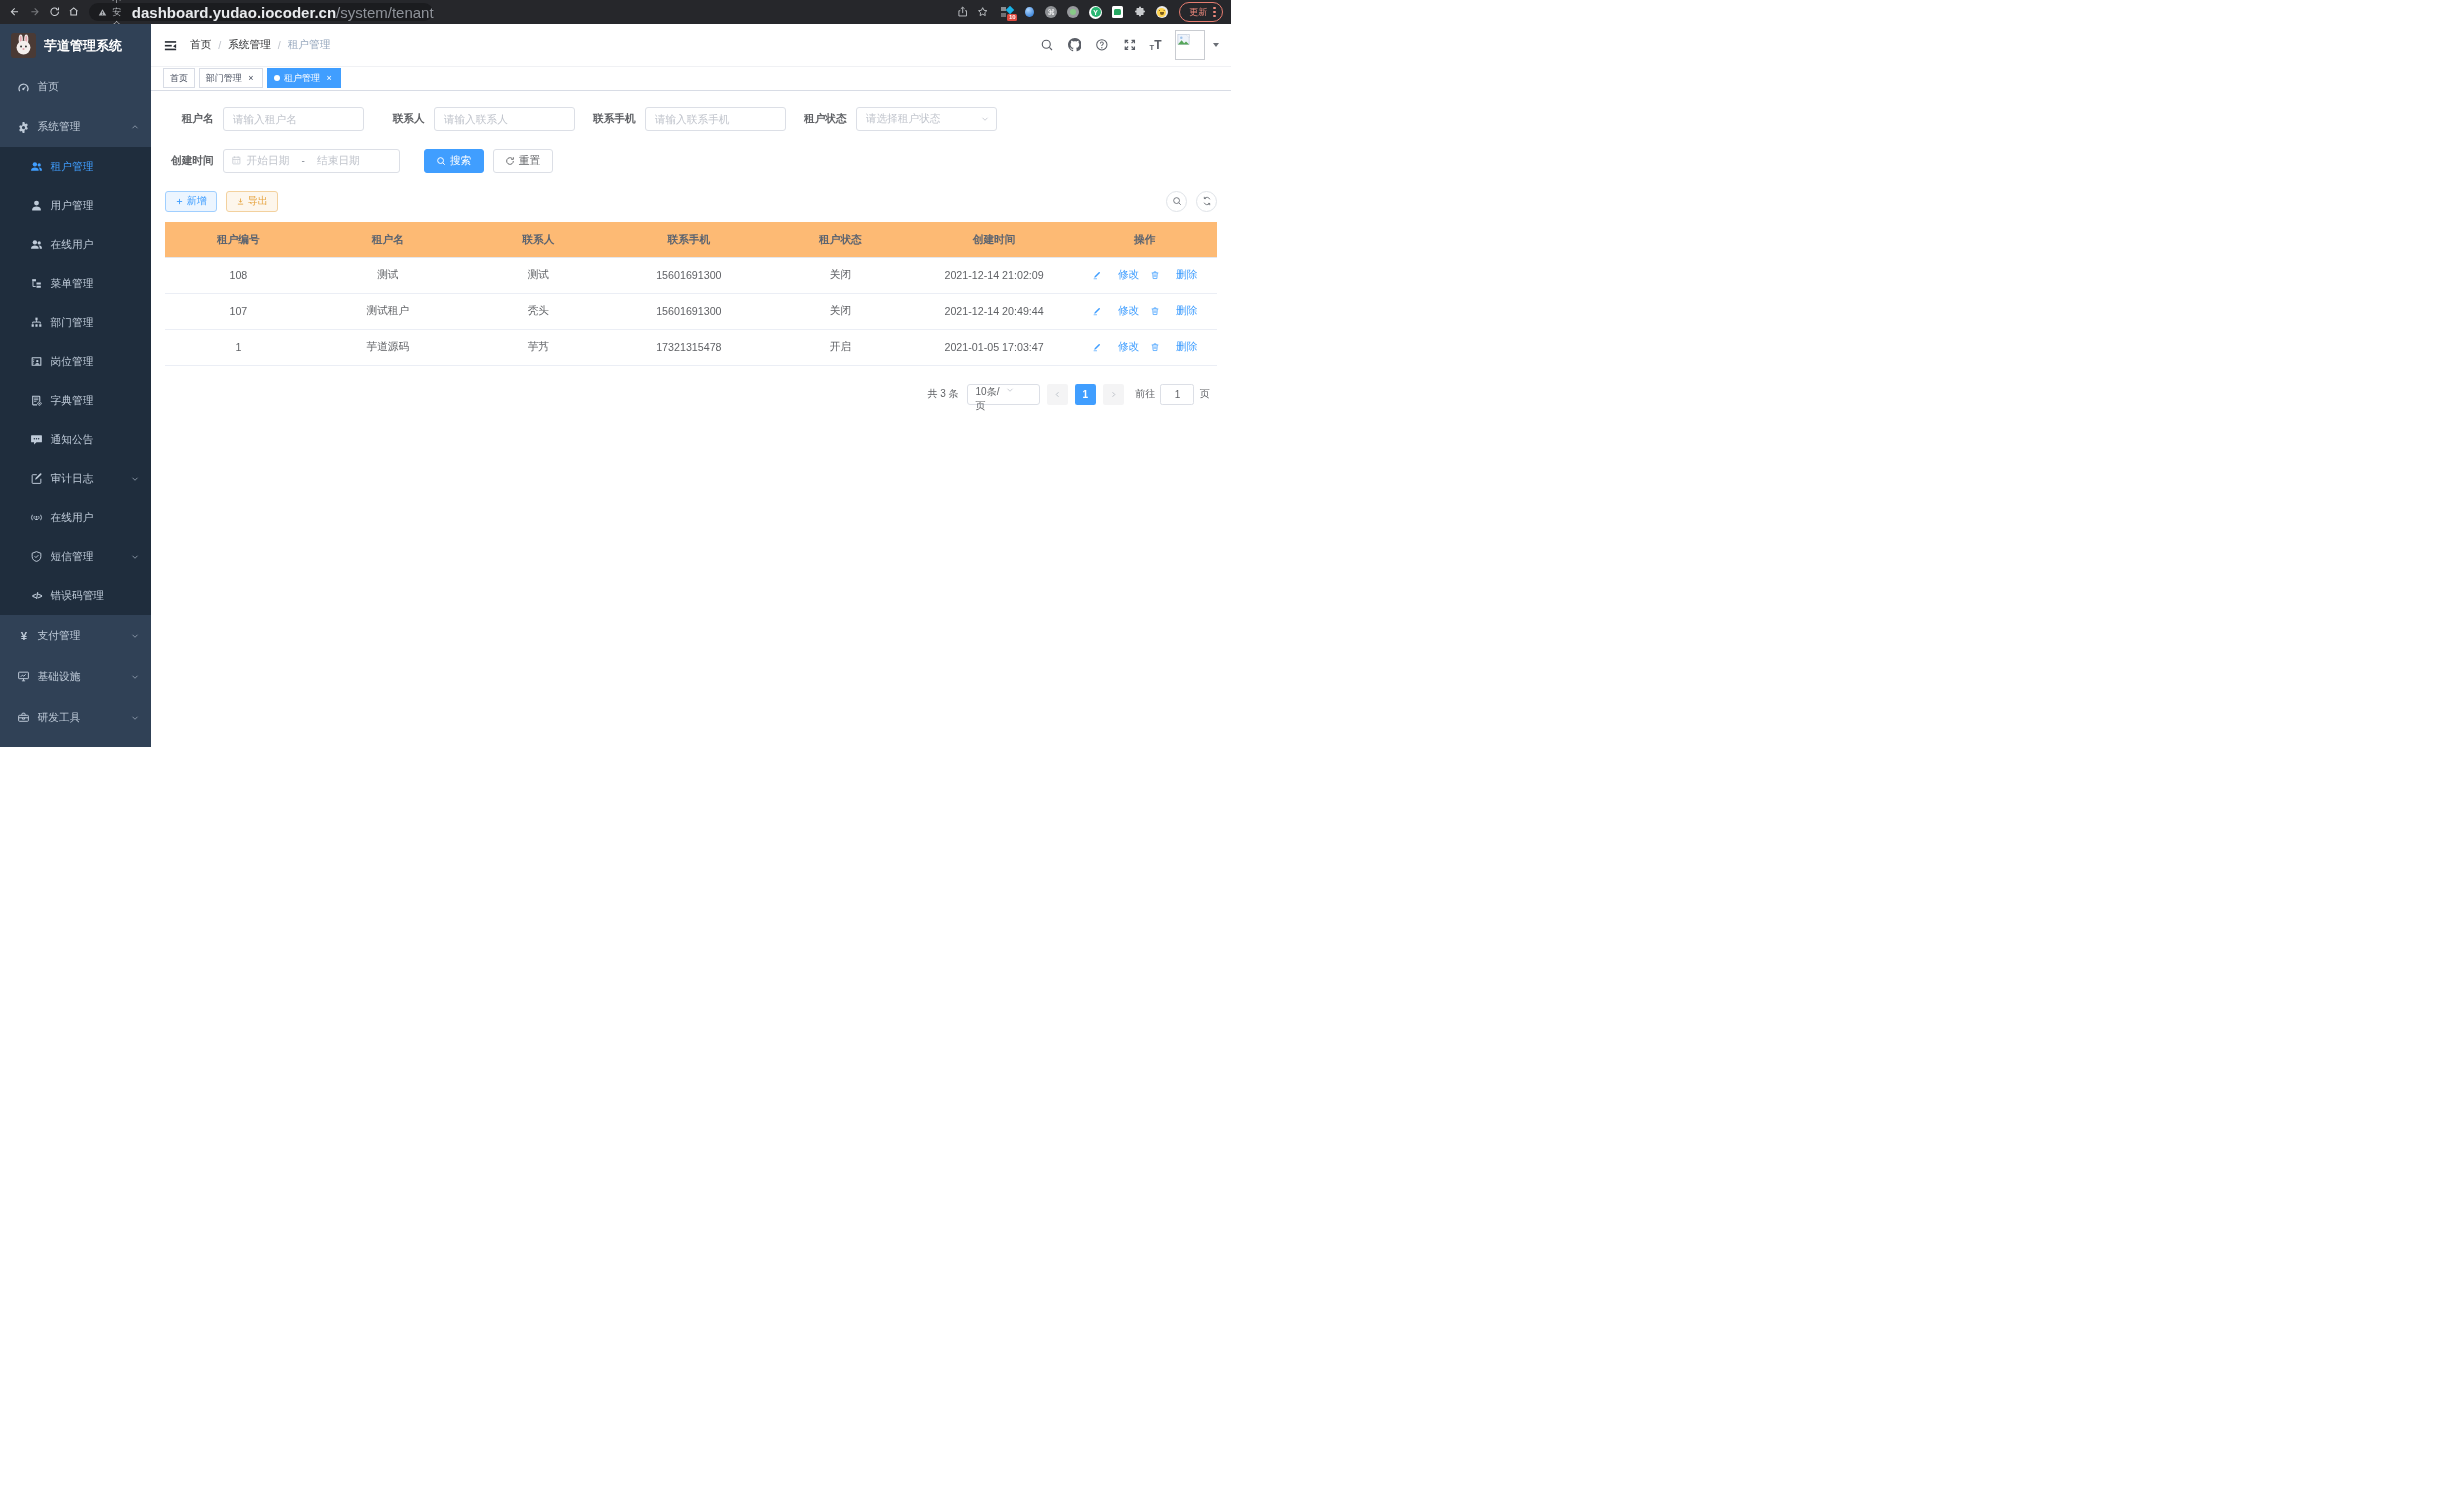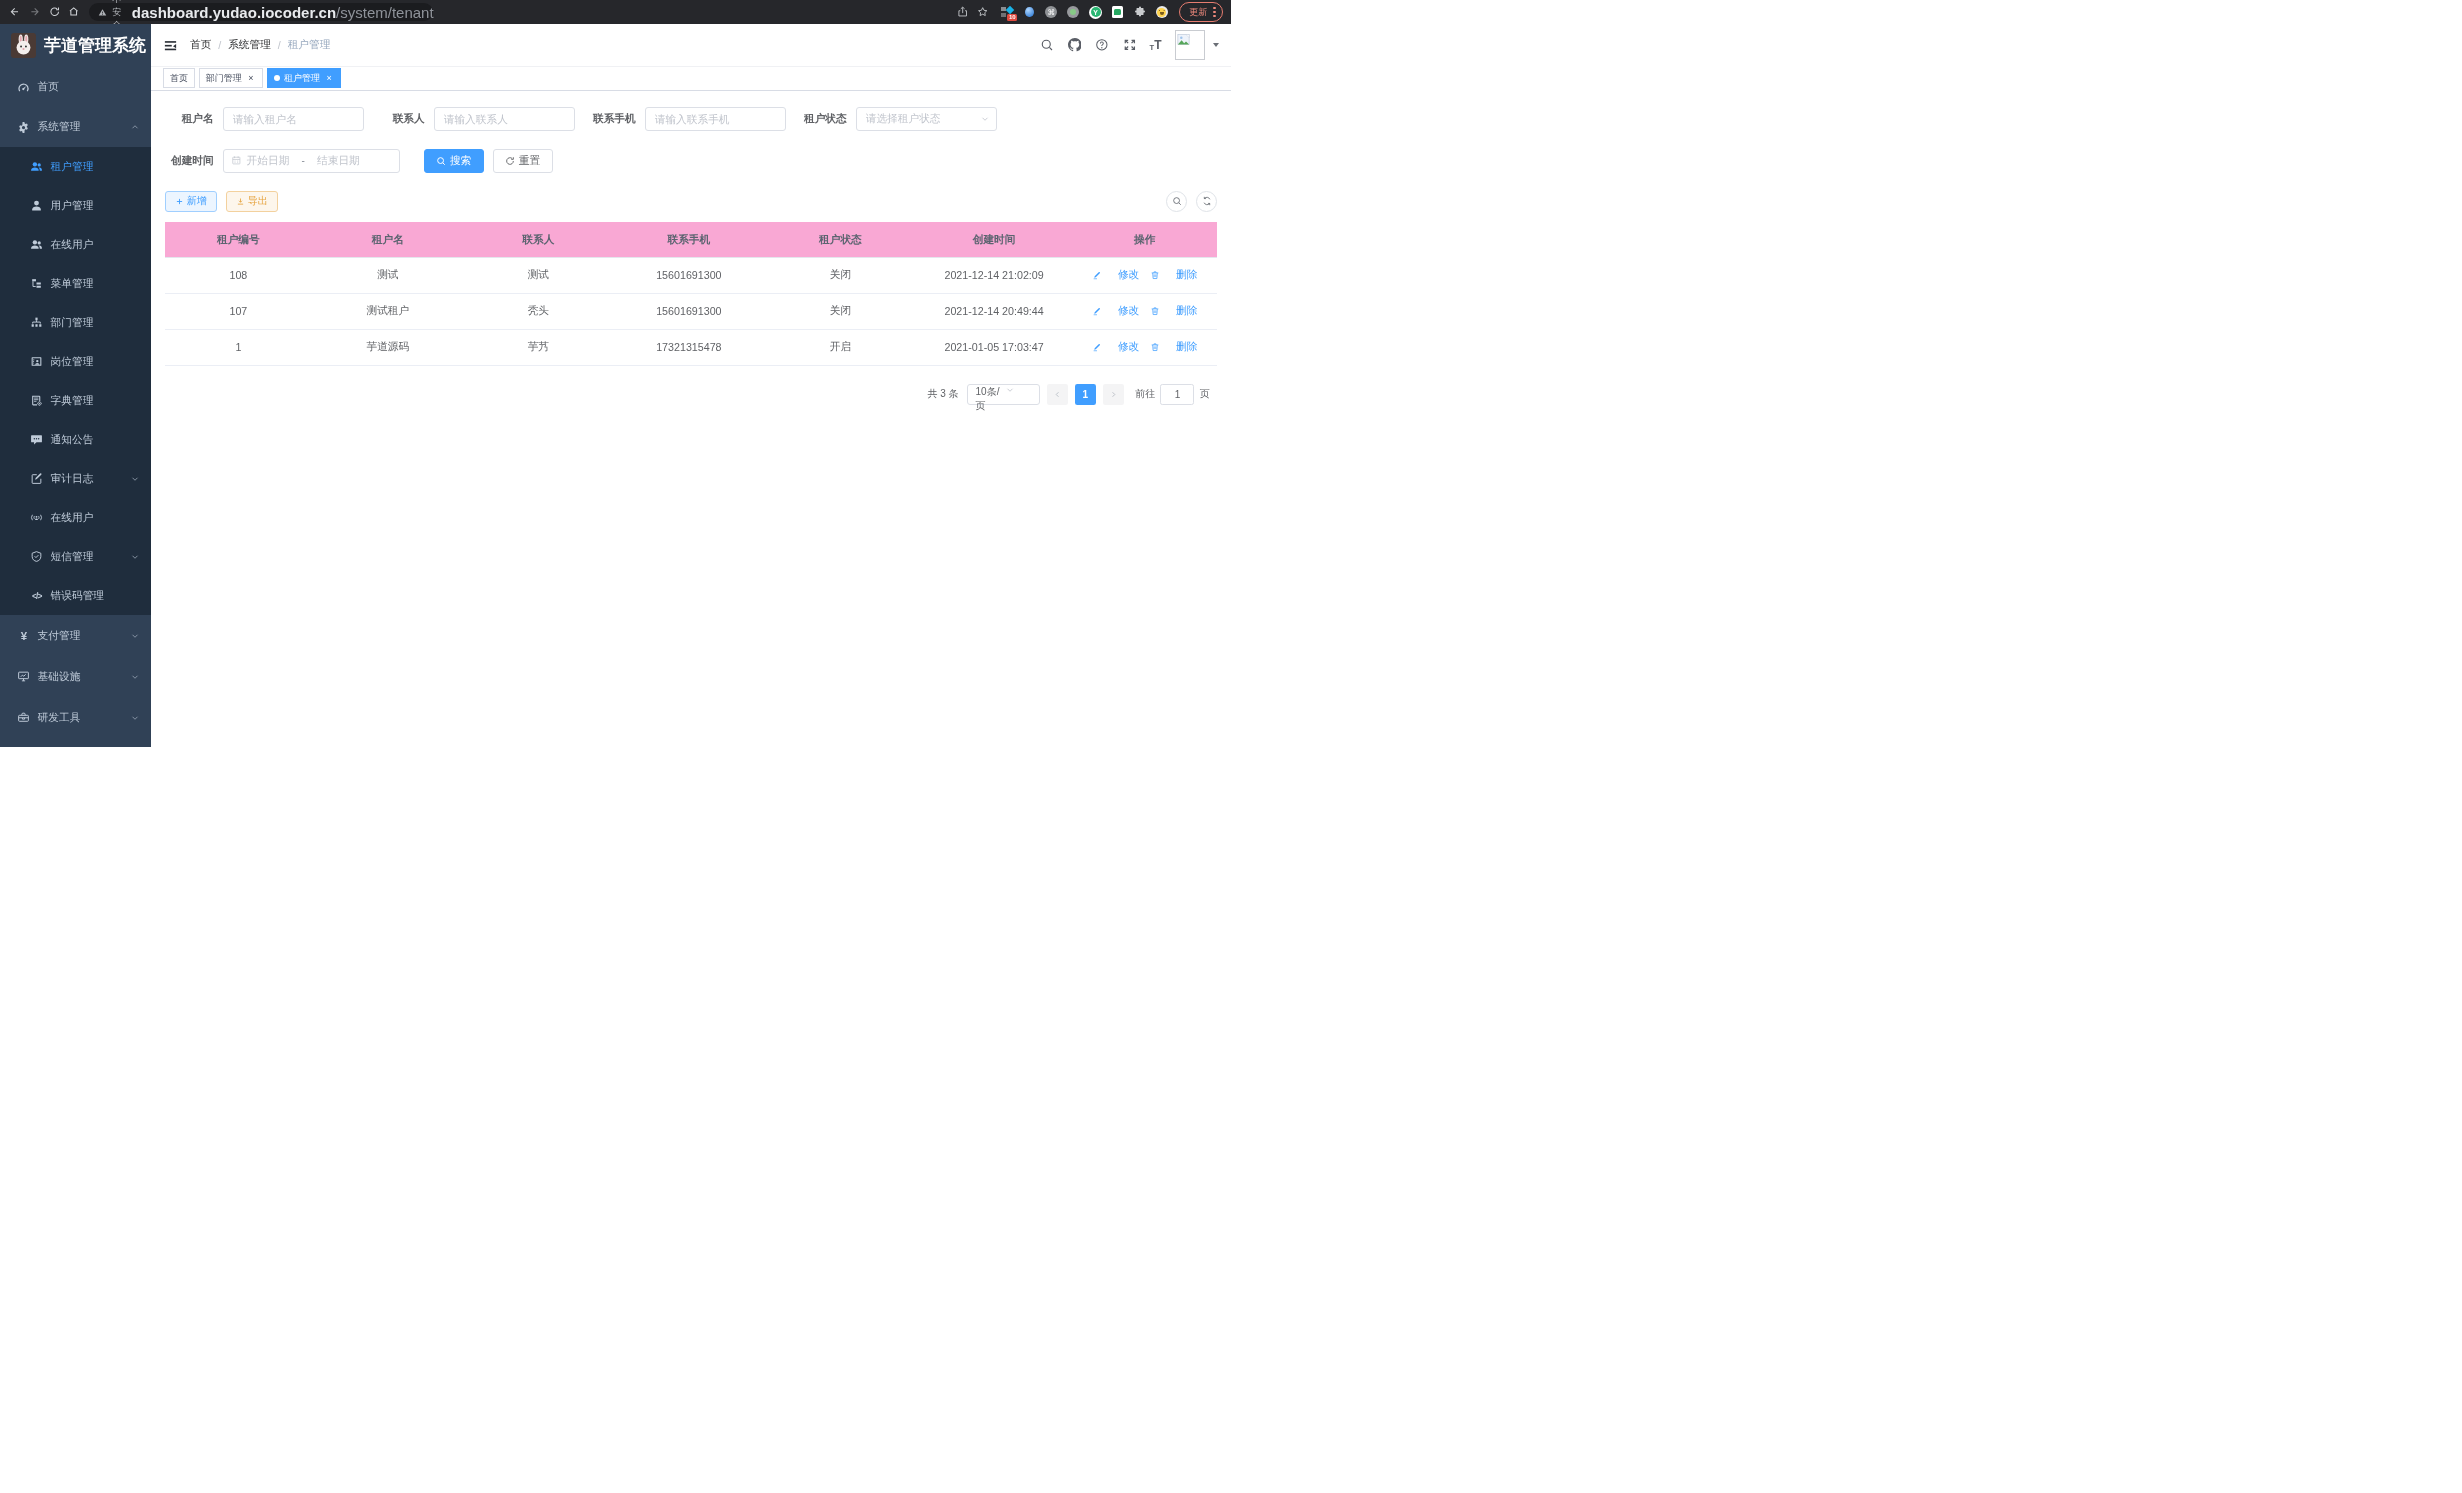--- a/index.html
+++ b/index.html
@@ -44,21 +44,21 @@
   .update-chip{display:flex; align-items:center; gap:6px; border:0.8px solid #e77d70; color:#ee887b; border-radius:10px; padding:2.3px 6.9px 2.3px 9px; font-size:9px; cursor:pointer; flex:0 0 auto;}
   .kebab{display:flex; flex-direction:column; gap:1.5px;}
   .kebab i{width:2.3px; height:2.3px; border-radius:50%; background:#ee887b;}
 
   
   .app{flex:1; display:flex; min-height:0;}
   .sidebar{width:151px; flex:0 0 151px; background:var(--sidebar-bg); color:#bfcbd9; overflow:hidden;}
   .logo-row{height:43px; display:flex; align-items:center; padding-left:11.4px; gap:7.6px; cursor:pointer;}
   .logo-img{width:25px; height:25px; flex:0 0 25px;}
   .logo-img svg{width:25px; height:25px; border-radius:2.3px;}
-  .logo-title{color:#fff; font-weight:bold; font-size:17px; white-space:nowrap;}
+  .logo-title{color:#fff; font-weight:bold; font-size:13px; white-space:nowrap;}
   .menu-item{height:40px; display:flex; align-items:center; padding:0 10.7px 0 17px; font-size:10.7px; color:#bfcbd9; cursor:pointer; position:relative; white-space:nowrap;}
   .menu-item .mi-icon{width:13.7px; height:13.7px; margin-right:6.9px; display:flex; align-items:center; justify-content:center; flex:0 0 13.7px;}
   .menu-item .mi-icon svg{width:13px; height:13px;}
   .menu-item.level2{height:39px; background:var(--submenu-bg); padding-left:30px;}
   .menu-item.lvl1-b{height:41px;}
   .menu-item.active{color:var(--accent);}
   .mi-chev{position:absolute; right:10.7px; width:10px; height:10px; color:#97a3b3;}
   .mi-chev svg{width:10px; height:10px;}
   .glyph-icon{font-size:11.4px; font-weight:bold; font-family:"Liberation Sans",sans-serif;}
   .glyph-code{font-size:8.4px; font-weight:bold; letter-spacing:-0.8px;}
@@ -111,21 +111,21 @@
   .toolbar-row{display:flex; align-items:center; margin:10.7px 0 10.7px;}
   .btn-sm{height:21px; font-size:10px; padding:0 9px; gap:3px;}
   .btn-sm svg{width:9px; height:9px;}
   .btn-add{background:#ecf5ff; border-color:#a0cfff; color:var(--accent); margin-right:9px;}
   .btn-export{background:#fdf6ec; border-color:#f3d19e; color:var(--warning);}
   .tb-right{margin-left:auto; display:flex; align-items:center; gap:9px;}
   .circle-btn{width:21px; height:21px; border-radius:50%; border:0.8px solid #dfe3e8; background:#fff; color:#5f646b; display:flex; align-items:center; justify-content:center; cursor:pointer;}
   .circle-btn svg{width:10px; height:10px;}
 
   table.grid{width:100%; border-collapse:collapse; font-size:10.7px; color:#606266; table-layout:fixed;}
-  .grid th{height:35px; background:#f9a8d4; color:#5c6470; font-weight:bold; text-align:center; border-bottom:0.8px solid #e4e7ed; white-space:nowrap;}
+  .grid th{height:35px; background:#fdba74; color:#5c6470; font-weight:bold; text-align:center; border-bottom:0.8px solid #e4e7ed; white-space:nowrap;}
   .grid td{height:36px; text-align:center; border-bottom:0.8px solid #ebeef5; white-space:nowrap;}
   .op-link{color:var(--accent); display:inline-flex; align-items:center; gap:16px; cursor:pointer; text-decoration:none;}
   .op-link svg{width:10px; height:10px;}
   .op-link + .op-link{margin-left:10.7px;}
 
   .pagination{display:flex; align-items:center; justify-content:flex-end; gap:6.9px; margin-top:18px; padding-right:7.6px; color:#606266; font-size:10px;}
   .pg-total{margin-right:1.5px;}
   .pg-size{width:73px; height:21px; border:0.8px solid #dcdfe6; border-radius:3px; display:flex; padding:0 4.6px 0 7.6px; cursor:pointer; background:#fff;}
   .pg-size span{flex:1;}
   .pg-btn{width:21px; height:21px; border-radius:2.3px; background:#f4f4f5; color:#b7bcc4; display:flex; align-items:center; justify-content:center; cursor:pointer;}

